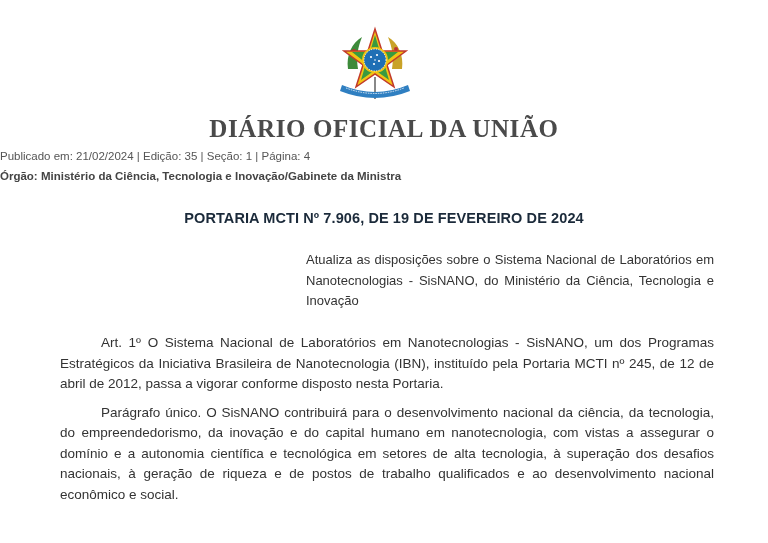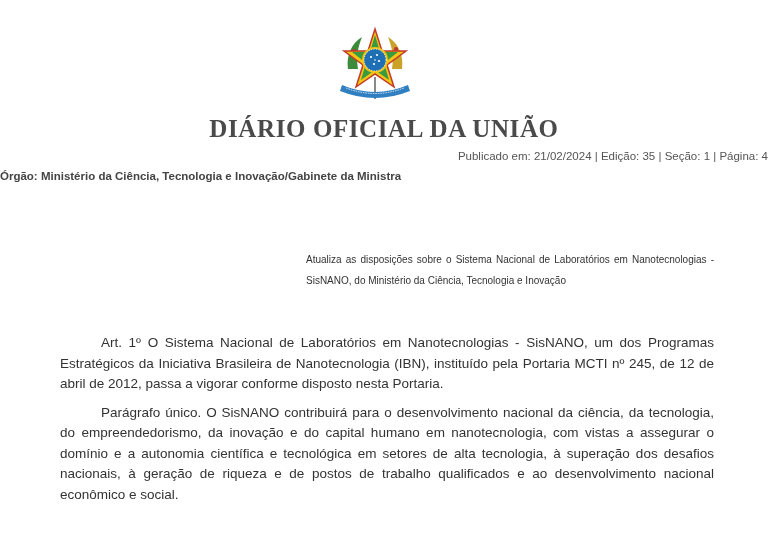--- a/index.html
+++ b/index.html
@@ -39,21 +39,21 @@
       font-size: 25px;
       letter-spacing: 0.6px;
       color: #4a4a4a;
       line-height: 30px;
     }
     .pubinfo {
       position: absolute;
       left: 0;
       top: 135px;
       width: 768px;
-      text-align: right;
+      text-align: left;
       font-size: 11.5px;
       color: #555555;
       line-height: 16px;
     }
     .orgao {
       position: absolute;
       left: 0;
       top: 155px;
       width: 768px;
       font-size: 11.5px;
@@ -71,21 +71,21 @@
       font-weight: bold;
       color: #1b2a3a;
       letter-spacing: 0.1px;
       line-height: 20px;
     }
     .ementa {
       position: absolute;
       left: 306px;
       top: 237px;
       width: 408px;
-      font-size: 10px;
+      font-size: 13px;
       line-height: 20.5px;
       color: #333333;
       text-align: justify;
     }
     .body-text {
       position: absolute;
       left: 60px;
       top: 320px;
       width: 654px;
       font-size: 13.5px;
@@ -128,20 +128,21 @@
     <path d="M6 60 Q39 74 72 60 L74 66 Q39 80 4 66 Z" fill="#2f7fc1"></path>
     <path d="M10 63 Q39 74 68 63" fill="none" stroke="#ffffff" stroke-width="0.8" stroke-dasharray="1.5 1"></path>
   </svg>
 
   <div class="masthead">DIÁRIO OFICIAL DA UNIÃO</div>
 
   <div class="pubinfo">Publicado em: 21/02/2024 | Edição: 35 | Seção: 1 | Página: 4</div>
 
   <div class="orgao">Órgão: Ministério da Ciência, Tecnologia e Inovação/Gabinete da Ministra</div>
 
+  <div class="portaria-title">PORTARIA MCTI Nº 7.906, DE 19 DE FEVEREIRO DE 2024</div>
 
   <div class="ementa">Atualiza as disposições sobre o Sistema Nacional de Laboratórios em Nanotecnologias - SisNANO, do Ministério da Ciência, Tecnologia e Inovação</div>
 
   <div class="body-text">
     <p>Art. 1º O Sistema Nacional de Laboratórios em Nanotecnologias - SisNANO, um dos Programas Estratégicos da Iniciativa Brasileira de Nanotecnologia (IBN), instituído pela Portaria MCTI nº 245, de 12 de abril de 2012, passa a vigorar conforme disposto nesta Portaria.</p>
     <p>Parágrafo único. O SisNANO contribuirá para o desenvolvimento nacional da ciência, da tecnologia, do empreendedorismo, da inovação e do capital humano em nanotecnologia, com vistas a assegurar o domínio e a autonomia científica e tecnológica em setores de alta tecnologia, à superação dos desafios nacionais, à geração de riqueza e de postos de trabalho qualificados e ao desenvolvimento nacional econômico e social.</p>
   </div>
 
 </div>
 

